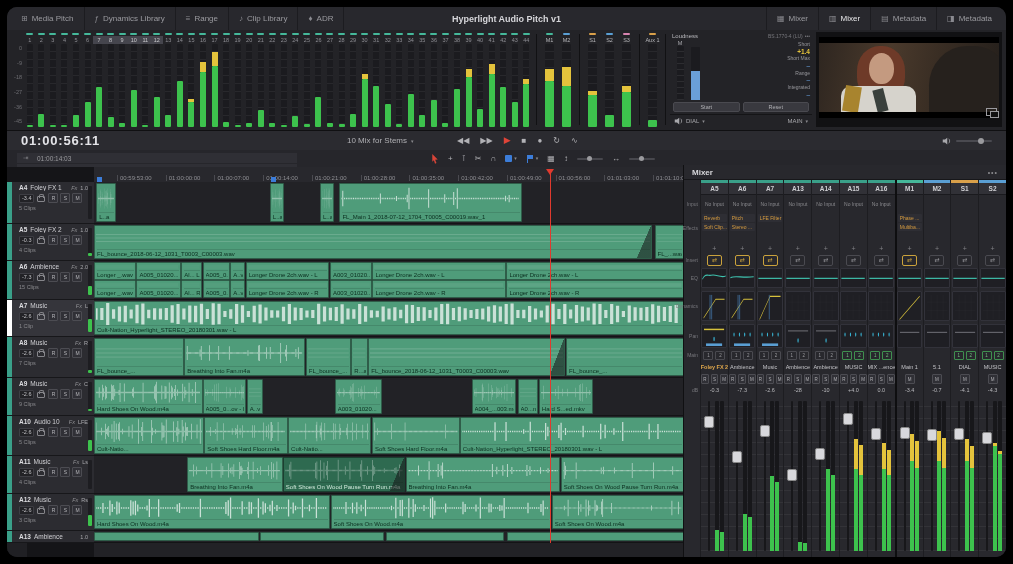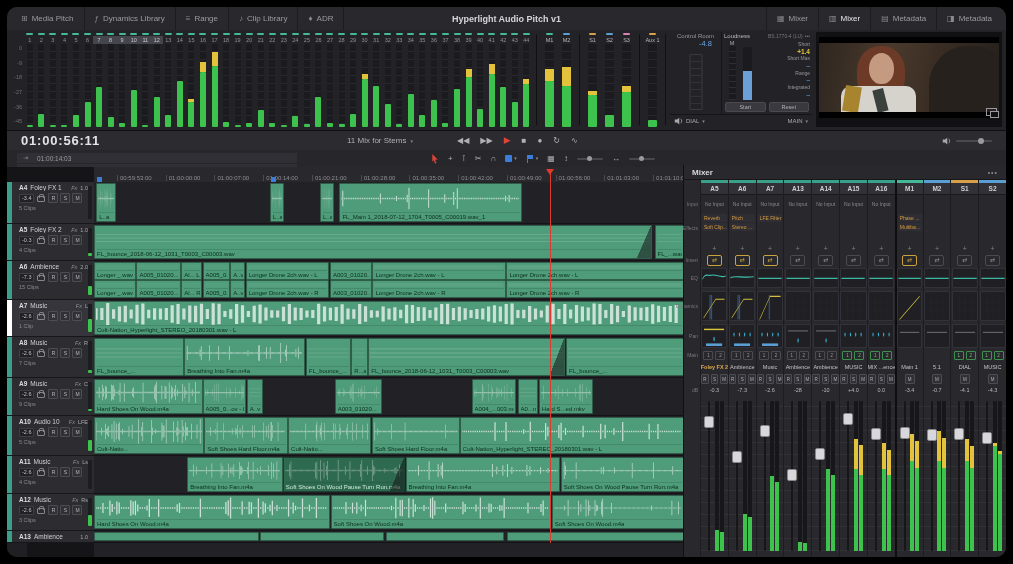--- a/index.html
+++ b/index.html
@@ -608,25 +608,20 @@
           <div class="chdash" style="background: rgb(217, 160, 74);"></div>
           <div class="chnum">Aux 1</div>
           <div class="chslot">
             <div class="fillG" style="height: 8%;"></div>
           </div>
         </div>
       </div>
     <div class="gsep"></div>
     <div class="crwrap">
       <div class="crrow">
-        <div class="croom">
-          <div class="crtitle">Control Room</div>
-          <div class="crval">-4.8</div>
-          <div class="crmeter"></div>
-        </div>
         <div class="loud">
           <div class="loudhdr">
             <span class="t">Loudness</span>
             <span class="s">BS.1770-4 (LU)</span>
             <span class="m">•••</span>
           </div>
           <div class="loudbody">
             <div class="lmcol">
               <span class="lmlabel">M</span>
               <div class="lmeter"></div>
@@ -681,21 +676,21 @@
           <div class="wstrap"></div>
         </div>
       </div>
       <div class="pip"></div>
     </div>
   </div>
 
   <div class="transport">
     <div class="bigtc">01:00:56:11</div>
     <div class="tlname">
-      <span>11 Mix for Stems</span>
+      <span>10 Mix for Stems</span>
         <span class="chev">▾</span>
     </div>
     <div class="tbtns" id="transBtns">
         <span class="tbt">◀◀</span>
         <span class="tbt">▶▶</span>
         <span class="tbt play">▶</span>
         <span class="tbt">■</span>
         <span class="tbt">●</span>
         <span class="tbt">↻</span>
         <span class="tbt">∿</span>

